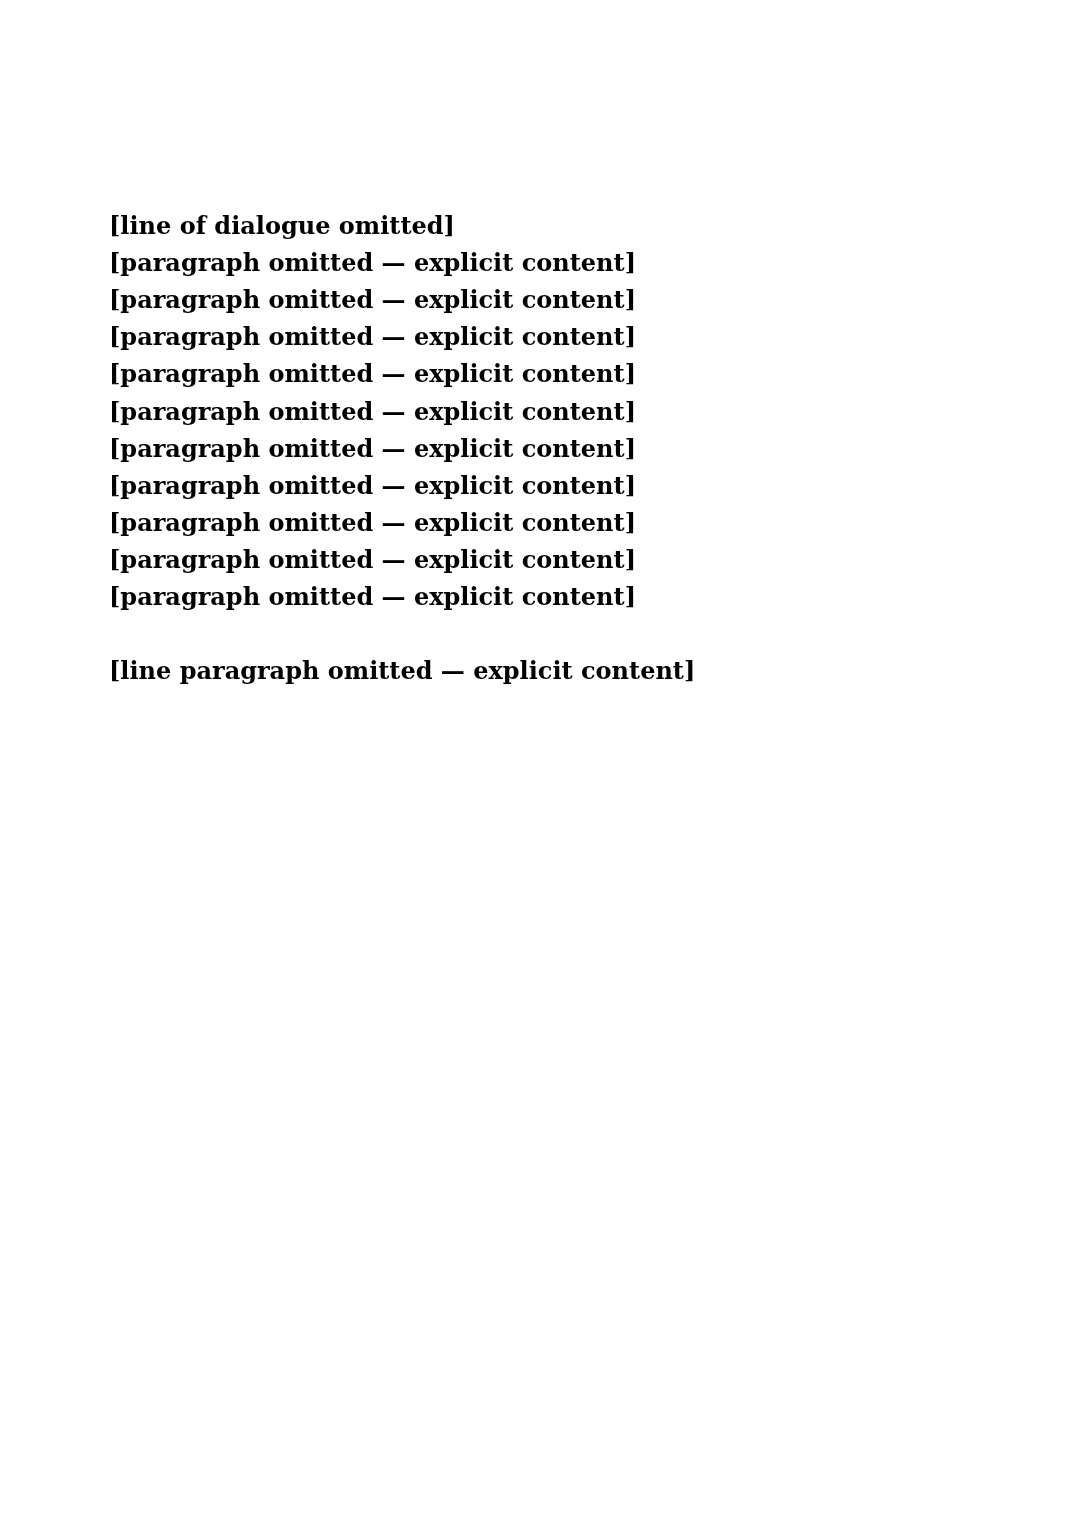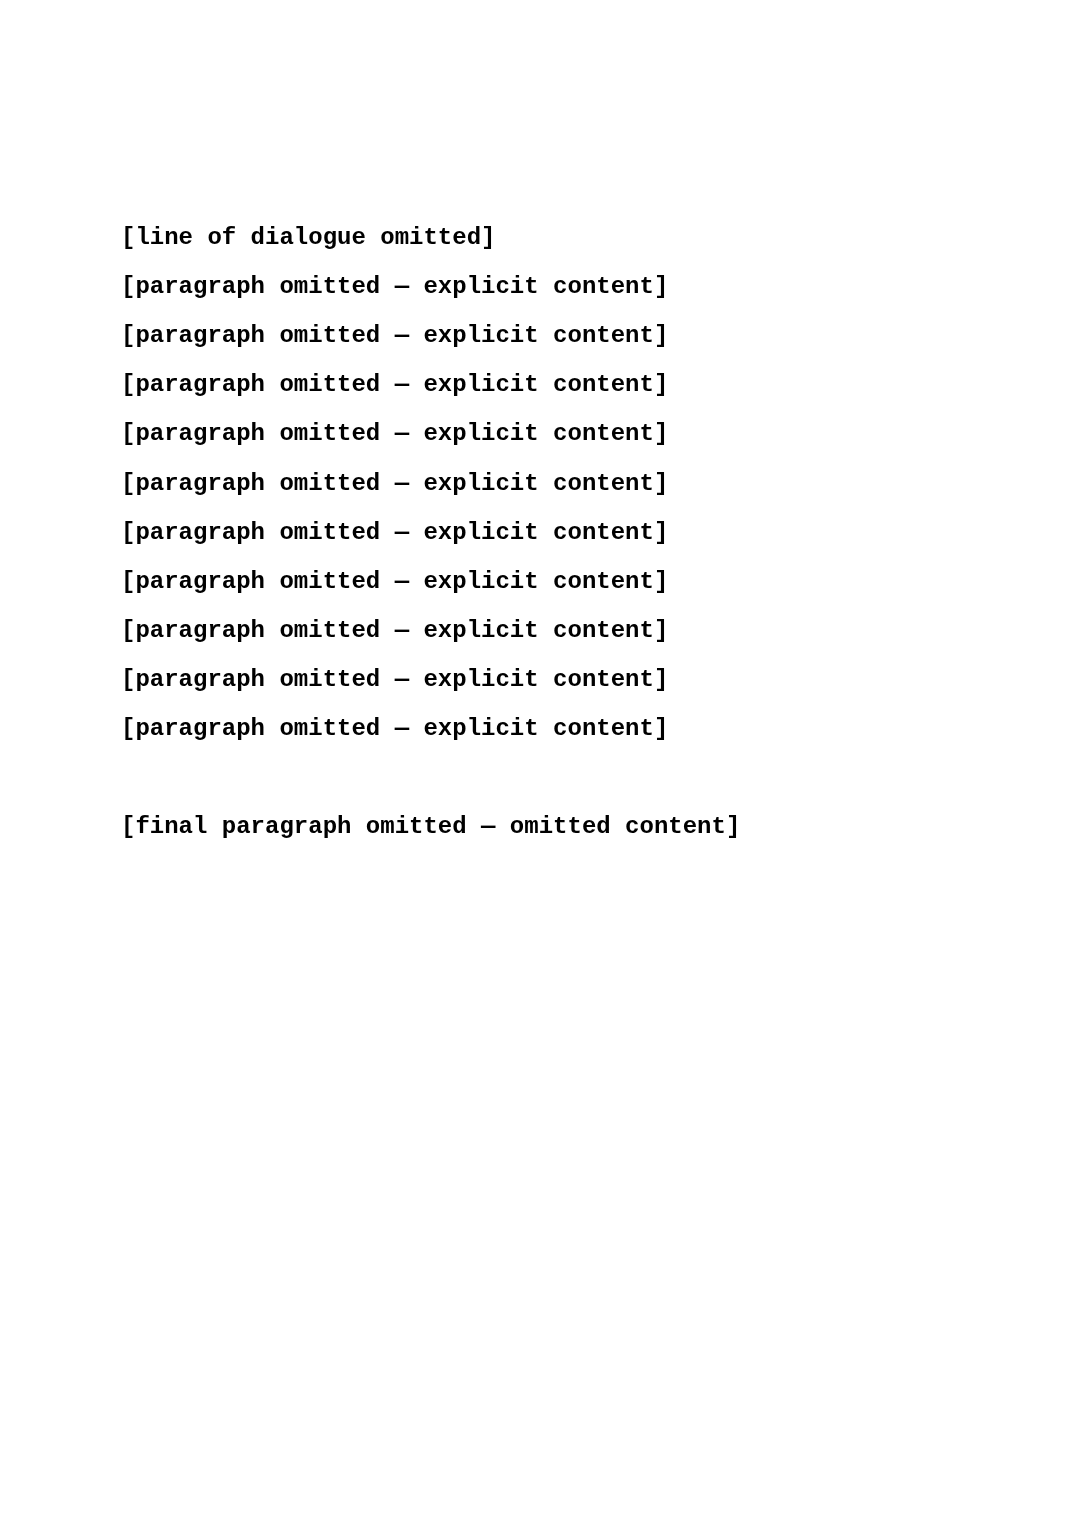--- a/index.html
+++ b/index.html
@@ -8,35 +8,35 @@
     height: 1528px;
     background: #ffffff;
     box-sizing: border-box;
     padding: 205px 50px 0 50px;
     font-family: "DejaVu Serif", "Liberation Serif", serif;
     font-weight: bold;
     font-size: 24px;
     line-height: 1.38;
     color: #000000;
   }
-  .para { text-indent: 55px; margin: 16px; font-family: Liberation Mono, monospace; }
+  .para { text-indent: 55px; margin: 4px; }
   .spacer { height: 33px; }
 </style>
 </head>
 <body>
 
 <div class="page">
   <div id="text-block">
       <p class="para">[line of dialogue omitted]</p>
       <p class="para">[paragraph omitted — explicit content]</p>
       <p class="para">[paragraph omitted — explicit content]</p>
       <p class="para">[paragraph omitted — explicit content]</p>
       <p class="para">[paragraph omitted — explicit content]</p>
       <p class="para">[paragraph omitted — explicit content]</p>
       <p class="para">[paragraph omitted — explicit content]</p>
       <p class="para">[paragraph omitted — explicit content]</p>
       <p class="para">[paragraph omitted — explicit content]</p>
       <p class="para">[paragraph omitted — explicit content]</p>
       <p class="para">[paragraph omitted — explicit content]</p>
       <div class="spacer"></div>
-      <p class="para">[final paragraph omitted — omitted content]</p>
+      <p class="para">[line paragraph omitted — explicit content]</p>
     </div>
 </div>
 
 </body></html>

